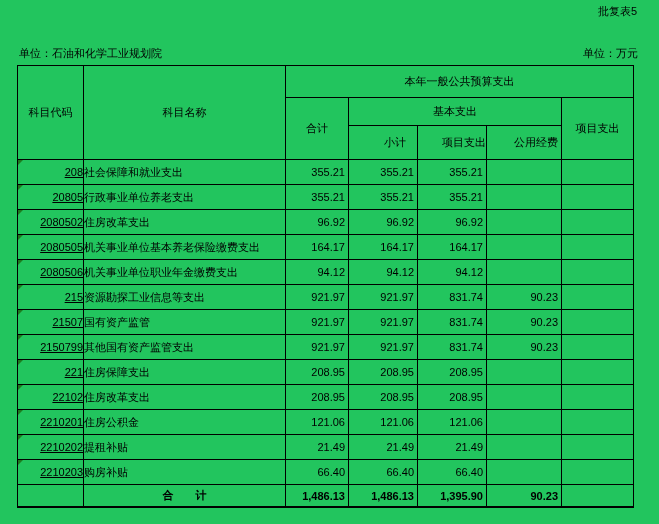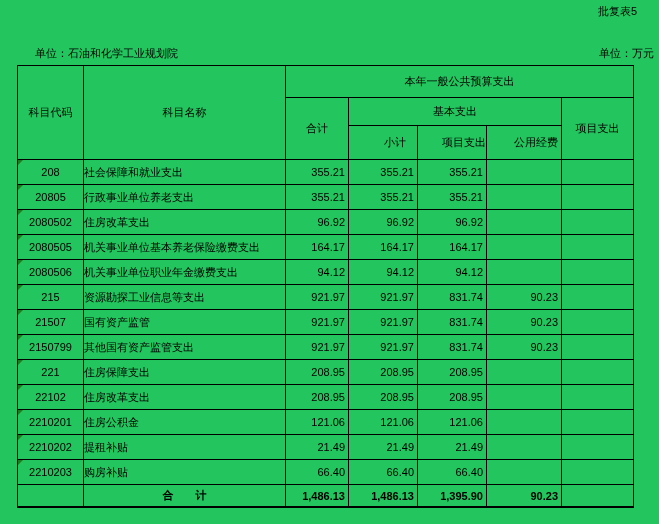--- a/index.html
+++ b/index.html
@@ -2,35 +2,35 @@
 <html style="--flag: #1E7B1E;"><head>
 <meta charset="utf-8">
 <style>
   html,body{margin:0;padding:0;background:#fff;}
   body{width:659px;height:524px;font-family:"Liberation Sans","DejaVu Sans",sans-serif;color:#000;}
   .page{position:relative;width:659px;height:524px;background:#22c55e;overflow:hidden;}
 
   .doc-label{position:absolute;top:4px;right:22px;font-size:11px;}
   .title{position:absolute;top:24px;left:0;width:650px;text-align:center;
          font-size:15px;font-weight:bold;letter-spacing:1px;}
-  .unit-row{position:absolute;top:46px;left:35px;width:619px;
+  .unit-row{position:absolute;top:46px;left:19px;width:619px;
             display:flex;justify-content:space-between;font-size:11px;}
 
   table.budget{position:absolute;top:65px;left:17px;width:616px;
                border-collapse:collapse;table-layout:fixed;}
   .budget th,.budget td{border:1px solid #000;font-size:11px;font-weight:normal;
                padding:0;white-space:nowrap;overflow:hidden;position:relative;
                text-align:center;vertical-align:middle;}
   .budget tr.hr1 th{height:31px;}
   .budget tr.hr2 th{height:27px;}
   .budget tr.hr3 th{height:33px;padding-left:24px;}
   .budget tbody td{height:24px;}
   .budget tr.total-row td{height:21px;font-weight:bold;border-bottom-width:2px;}
 
-  td.code{text-align:center;}
+  td.code{text-align:right;text-decoration:underline;}
   td.name{text-align:left;}
   .ind0{padding-left:3px;}
   .ind1{padding-left:14px;}
   .ind2{padding-left:24px;}
   td.num{text-align:right;padding-right:3px;}
   td.total-label{text-align:center;padding-left:0;}
 
   .flag{position:absolute;top:0;left:0;width:0;height:0;
         border-top:5px solid var(--flag,#1E7B1E);border-right:5px solid transparent;}
 </style>

